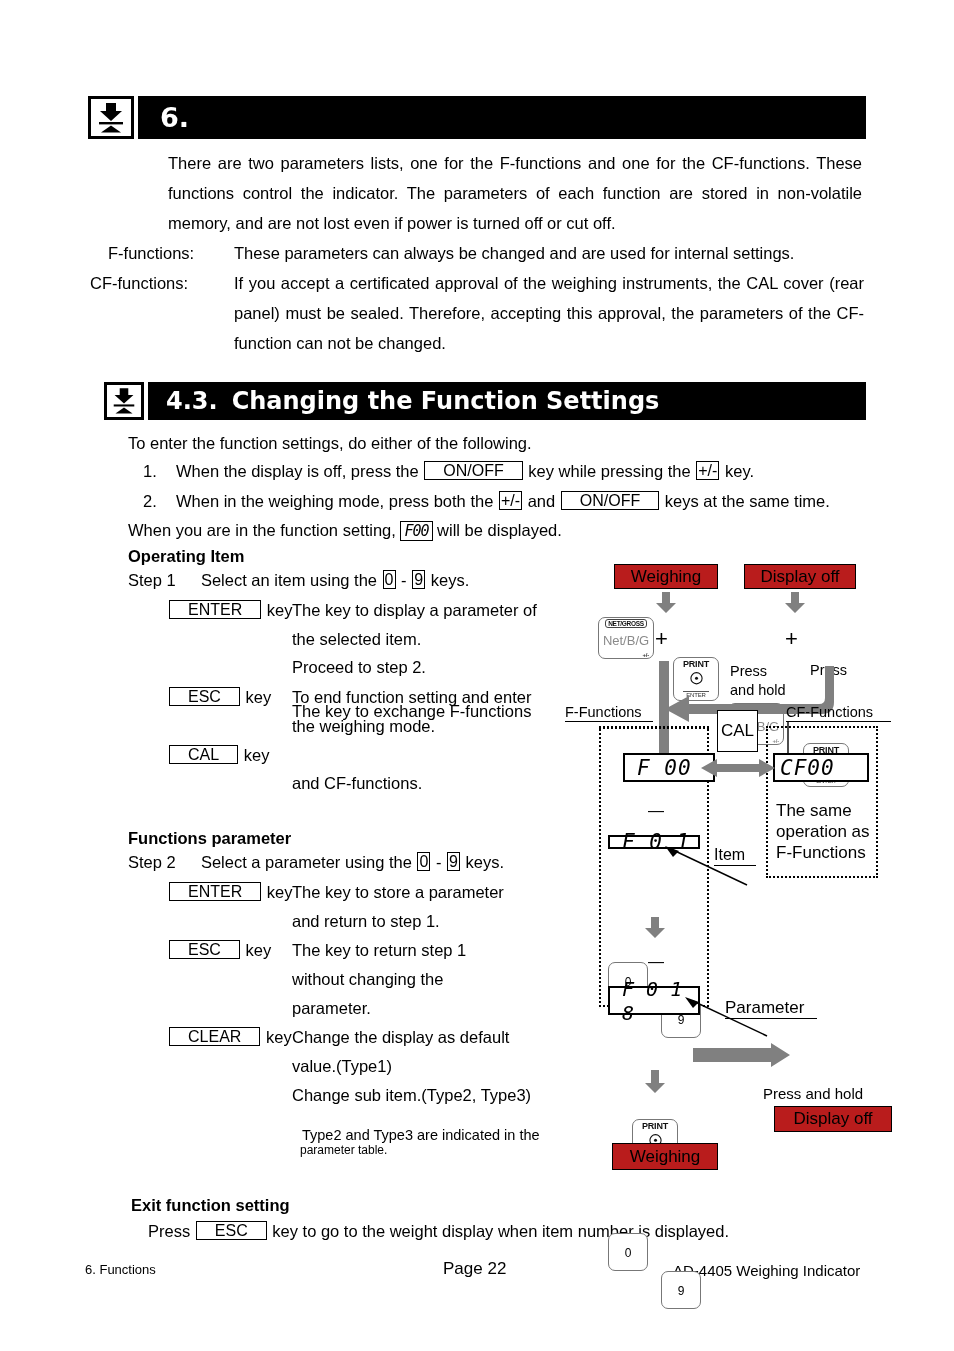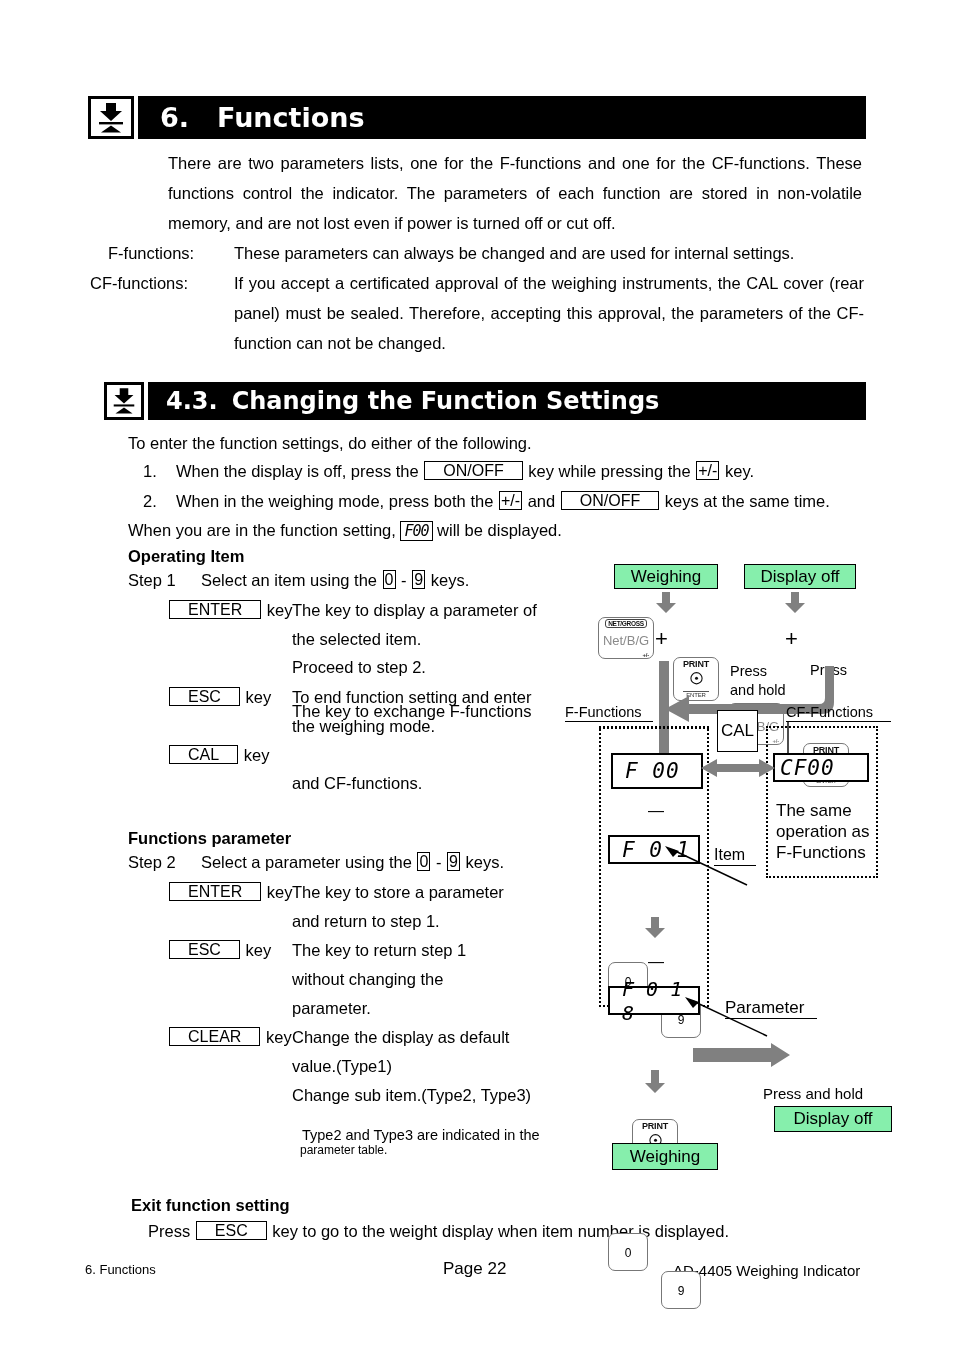--- a/index.html
+++ b/index.html
@@ -35,21 +35,21 @@
 
   
   .lcd-inline{display:inline-block;border:1.3px solid #000;padding:0 3px;
      font-family:"DejaVu Sans Mono", monospace;font-size:15px;line-height:18px;
      font-style:italic;letter-spacing:-1px;vertical-align:0px;}
 
   
   .diagram{position:absolute;left:583px;top:558px;width:330px;height:625px;}
   .d{position:absolute;box-sizing:border-box;}
 
-  .boxlabel{border:1.8px solid #000;background:#86efac;font-size:17px;
+  .boxlabel{border:1.8px solid #000;background:#b91c1c;font-size:17px;
             display:flex;align-items:center;justify-content:center;padding:1px 6px;
             white-space:nowrap;}
   .callabel{border:1.6px solid #000;background:#fff;font-size:17px;
             display:flex;align-items:center;justify-content:center;}
 
   
   .arr-d{background:none;}
   .arr-d svg, .arr-r svg, .arr-l svg, .arr-lr svg, .arr-elbow svg{display:block;}
 
   
@@ -88,21 +88,20 @@
   <div class="hdrbar" style="left:88px;top:96px;width:778px;height:43px;">
     <div class="hdr-icon">
       <svg width="28" height="32" viewBox="0 0 28 32">
         <polygon points="9,1 19,1 19,9 25,9 14,19 3,9 9,9" fill="#000"></polygon>
         <rect x="2" y="20" width="24" height="2.4" fill="#000"></rect>
         <polygon points="4,30.5 24,30.5 14,23.5" fill="#000"></polygon>
       </svg>
     </div>
     <div class="hdr-bg">
       <span class="hdr-num">6.</span>
-      <span class="hdr-title">Functions</span>
     </div>
   </div>
 
   <div class="para" style="left:168px;top:148px;width:694px;">There are two parameters lists, one for the F-functions and one for the CF-functions. These functions control the indicator. The parameters of each function are stored in non-volatile memory, and are not lost even if power is turned off or cut off.</div>
 
   <div class="lbl" style="left:108px;top:238px;">F-functions:</div>
   <div class="para nj" style="left:234px;top:238px;width:630px;">These parameters can always be changed and are used for internal settings.</div>
 
   <div class="lbl" style="left:90px;top:268px;">CF-functions:</div>
   <div class="para" style="left:234px;top:268px;width:630px;">If you accept a certificated approval of the weighing instruments, the CAL cover (rear panel) must be sealed. Therefore, accepting this approval, the parameters of the CF-function can not be changed.</div>
@@ -322,39 +321,39 @@
     <div class="d" style="left:16px;top:169px;width:110px;height:0;"></div>
 
     <div class="d" style="left:16px;top:169px;width:110px;height:0;"></div>
 
     <div class="d dotted" style="left:16px;top:168px;width:110px;height:281px;background:transparent;"></div>
 
     <div class="d dotted" style="left:183px;top:168px;width:112px;height:152px;background:transparent;"></div>
 
     <div class="d callabel" style="left:134px;top:152px;width:41px;height:42px;">CAL</div>
 
-    <div class="d lcd" style="left:28px;top:195px;width:92px;height:36px;">F 00</div>
+    <div class="d lcd" style="left:40px;top:195px;width:92px;height:29px;">F 00</div>
 
     <div class="d lcd" style="left:190px;top:195px;width:96px;height:29px;padding-left:5px;">CF00</div>
 
     <div class="d" style="left:118px;top:198px;">
       <svg width="74" height="24" viewBox="0 0 74 24">
         <polygon points="0,12 16,3 16,8 58,8 58,3 74,12 58,21 58,16 16,16 16,21" fill="#808080"></polygon>
       </svg>
     </div>
 
     <div class="d key" style="left:25px;top:232px;width:40px;height:38px;">
       <div class="kmid" style="font-size:12px;">0</div>
     </div>
     <div class="d" style="left:65px;top:244px;width:15px;text-align:center;font-size:16px;color:#000;">—</div>
     <div class="d key" style="left:78px;top:232px;width:40px;height:38px;">
       <div class="kmid" style="font-size:12px;">9</div>
     </div>
 
-    <div class="d lcd" style="left:25px;top:277px;width:92px;height:29px;font-style:italic;">F 0 1</div>
+    <div class="d lcd" style="left:25px;top:277px;width:92px;height:14px;font-style:italic;">F 0 1</div>
 
     <div class="d" style="left:80px;top:285px;">
       <svg width="90" height="48" viewBox="0 0 90 48">
         <line x1="84" y1="42" x2="10" y2="7" stroke="#000" stroke-width="1.4"></line>
         <polygon points="2,3 16,8 10,14" fill="#000"></polygon>
       </svg>
     </div>
     <div class="d dlabel" style="left:131px;top:289px;font-size:16px;border-bottom:1.5px solid #000;padding-bottom:2px;width:42px;">Item</div>
 
     <div class="d key" style="left:49px;top:313px;width:46px;height:44px;">

